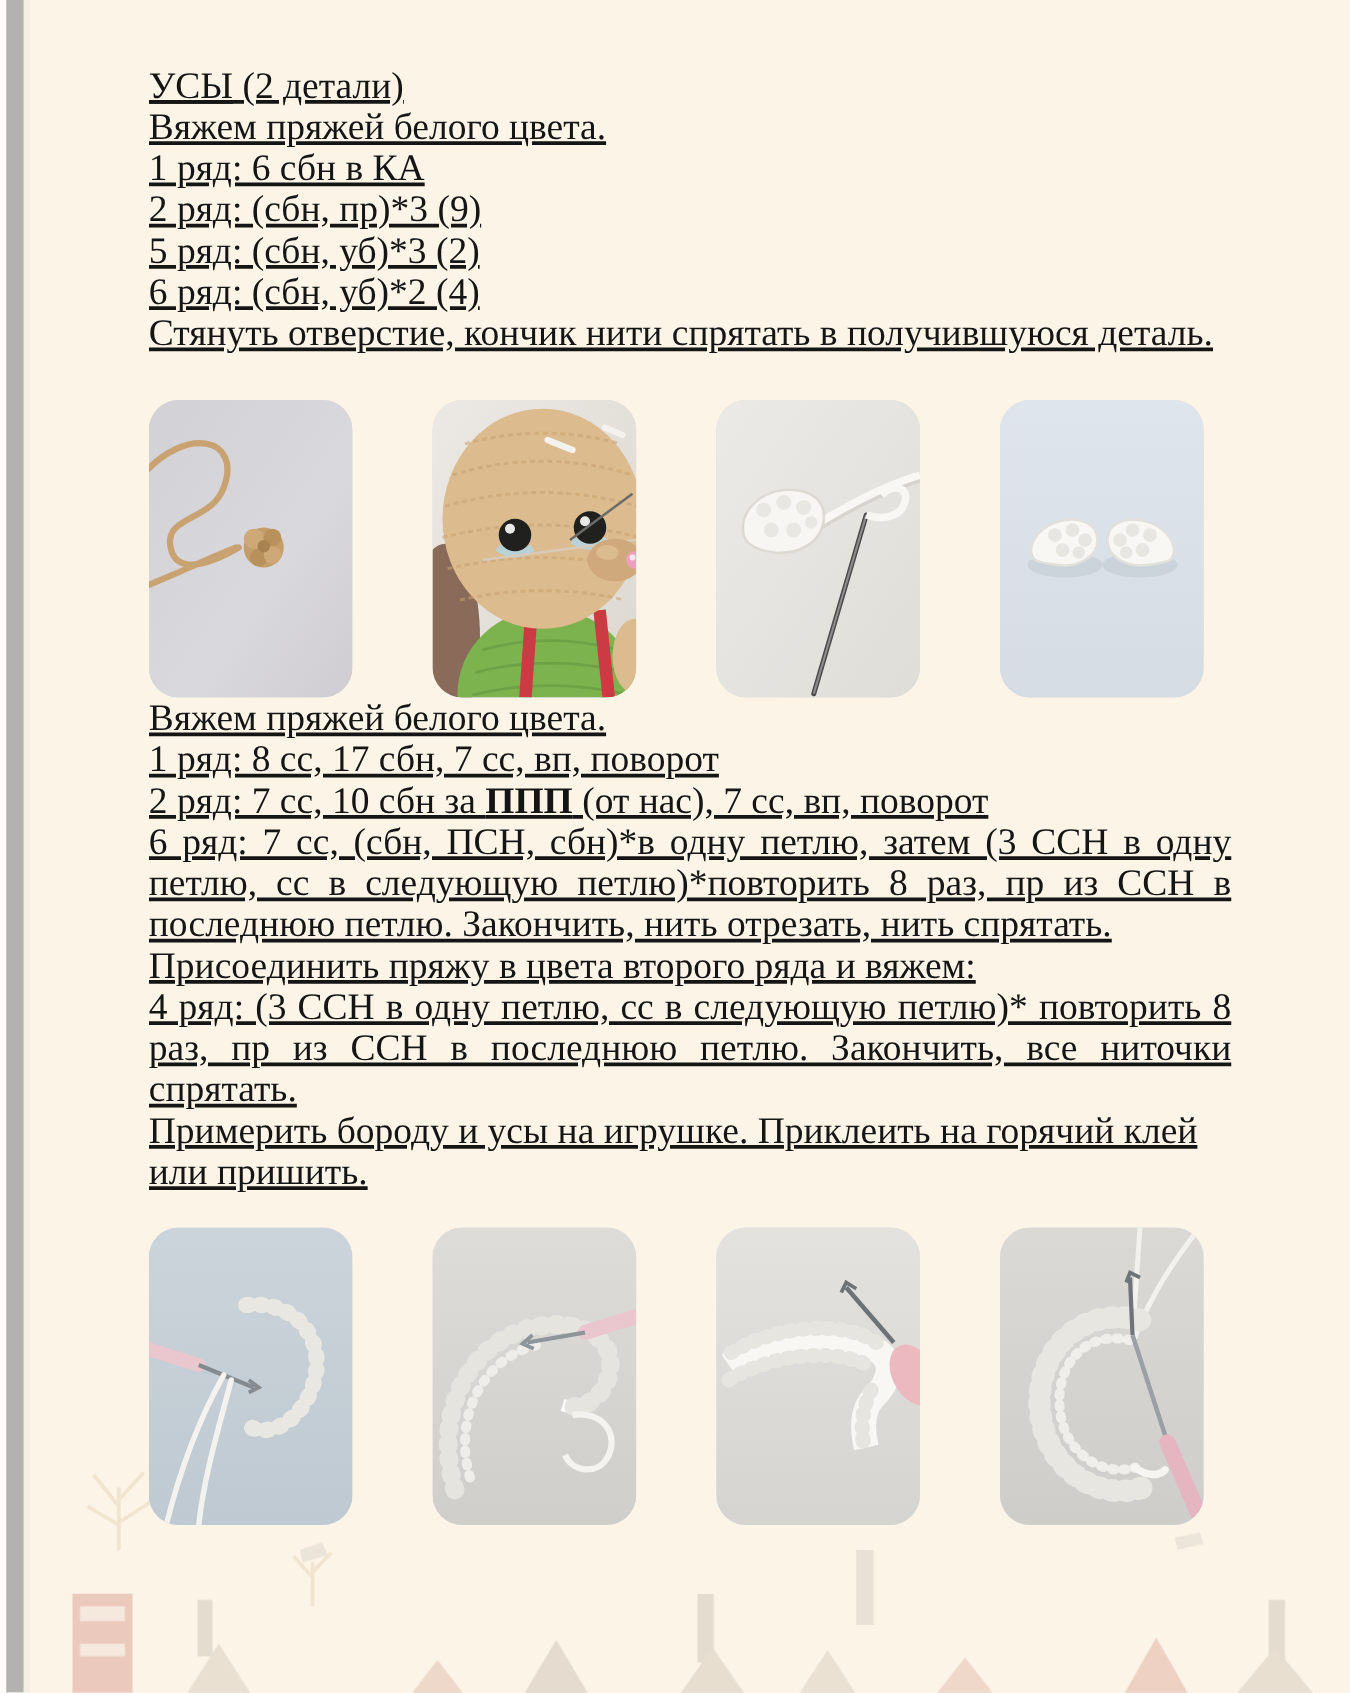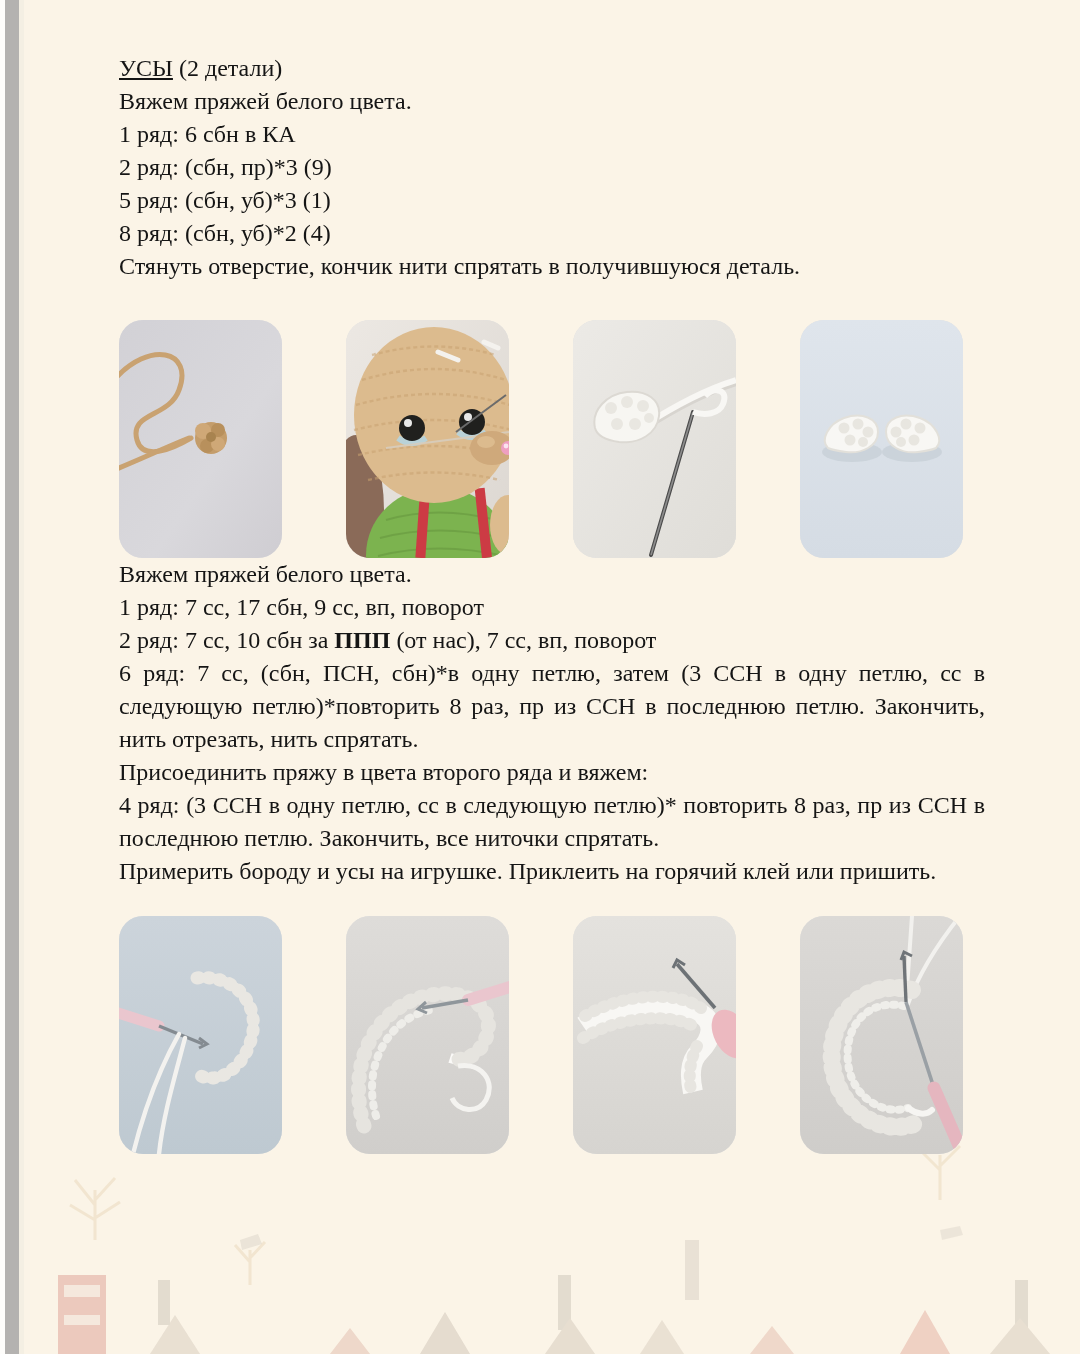--- a/index.html
+++ b/index.html
@@ -11,21 +11,21 @@
     position:relative;
     overflow:hidden;
   }
   
   .edge-white{position:absolute;left:0;top:0;width:5px;height:1354px;background:#fefdfb;}
   .edge-gray{position:absolute;left:5px;top:0;width:14px;height:1354px;background:#b4b2b0;}
   .edge-gap{position:absolute;left:19px;top:0;width:5px;height:1354px;background:#f4efe3;}
 
   .content{
     position:absolute;left:119px;top:52px;width:866px;
-    font-size:24px;line-height:33px;z-index:2;
+    font-size:30px;line-height:33px;z-index:2;text-decoration:underline;
   }
   p{margin:0;}
   .u{text-decoration:underline;}
   .b{font-weight:700;}
   .just{text-align:justify;text-align-last:left;}
 
   .photo-row{display:flex;gap:64px;margin-top:37px;position:relative;z-index:2;}
   .photo{
     width:163px;height:238px;border-radius:24px;overflow:hidden;flex:none;
     background:#ddd;
@@ -72,22 +72,22 @@
     </g>
   </g>
 </svg>
 
 <div class="content">
 
   <p><span class="u">УСЫ</span><span> (2 детали)</span></p>
   <p>Вяжем пряжей белого цвета.</p>
   <p>1 ряд: 6 сбн в КА</p>
   <p>2 ряд: (сбн, пр)*3 (9)</p>
-  <p>5 ряд: (сбн, уб)*3 (1)</p>
-  <p>8 ряд: (сбн, уб)*2 (4)</p>
+  <p>5 ряд: (сбн, уб)*3 (2)</p>
+  <p>6 ряд: (сбн, уб)*2 (4)</p>
   <p>Стянуть отверстие, кончик нити спрятать в получившуюся деталь.</p>
 
   <div class="photo-row">
 
     <figure class="photo" style="margin:0">
       <svg viewBox="0 0 163 238">
         <defs>
           <linearGradient id="p1bg" x1="0" y1="0" x2="1" y2="1">
             <stop offset="0" stop-color="#d2d1d6"></stop>
               <stop offset="0.6" stop-color="#d9d8dc"></stop>
@@ -224,21 +224,21 @@
               <circle cx="96" cy="112" r="5.5"></circle>
             <circle cx="114" cy="120" r="5.5"></circle>
               <circle cx="101" cy="122" r="5"></circle>
           </g>
         </g>
       </svg>
     </figure>
   </div>
 
   <p>Вяжем пряжей белого цвета.</p>
-  <p>1 ряд: 7 сс, 17 сбн, 9 сс, вп, поворот</p>
+  <p>1 ряд: 8 сс, 17 сбн, 7 сс, вп, поворот</p>
   <p><span>2 ряд: 7 сс, 10 сбн за </span><span class="b">ППП</span><span> (от нас), 7 сс, вп, поворот</span></p>
   <p class="just">6 ряд: 7 сс, (сбн, ПСН, сбн)*в одну петлю, затем (3 ССН в одну петлю, сс в следующую петлю)*повторить 8 раз, пр из ССН в последнюю петлю. Закончить, нить отрезать, нить спрятать.</p>
   <p>Присоединить пряжу в цвета второго ряда и вяжем:</p>
   <p class="just">4 ряд: (3 ССН в одну петлю, сс в следующую петлю)* повторить 8 раз, пр из ССН в последнюю петлю. Закончить, все ниточки спрятать.</p>
   <p>Примерить бороду и усы на игрушке. Приклеить на горячий клей или пришить.</p>
 
   <div class="photo-row row2">
 
     <figure class="photo" style="margin:0">
       <svg viewBox="0 0 163 238">

